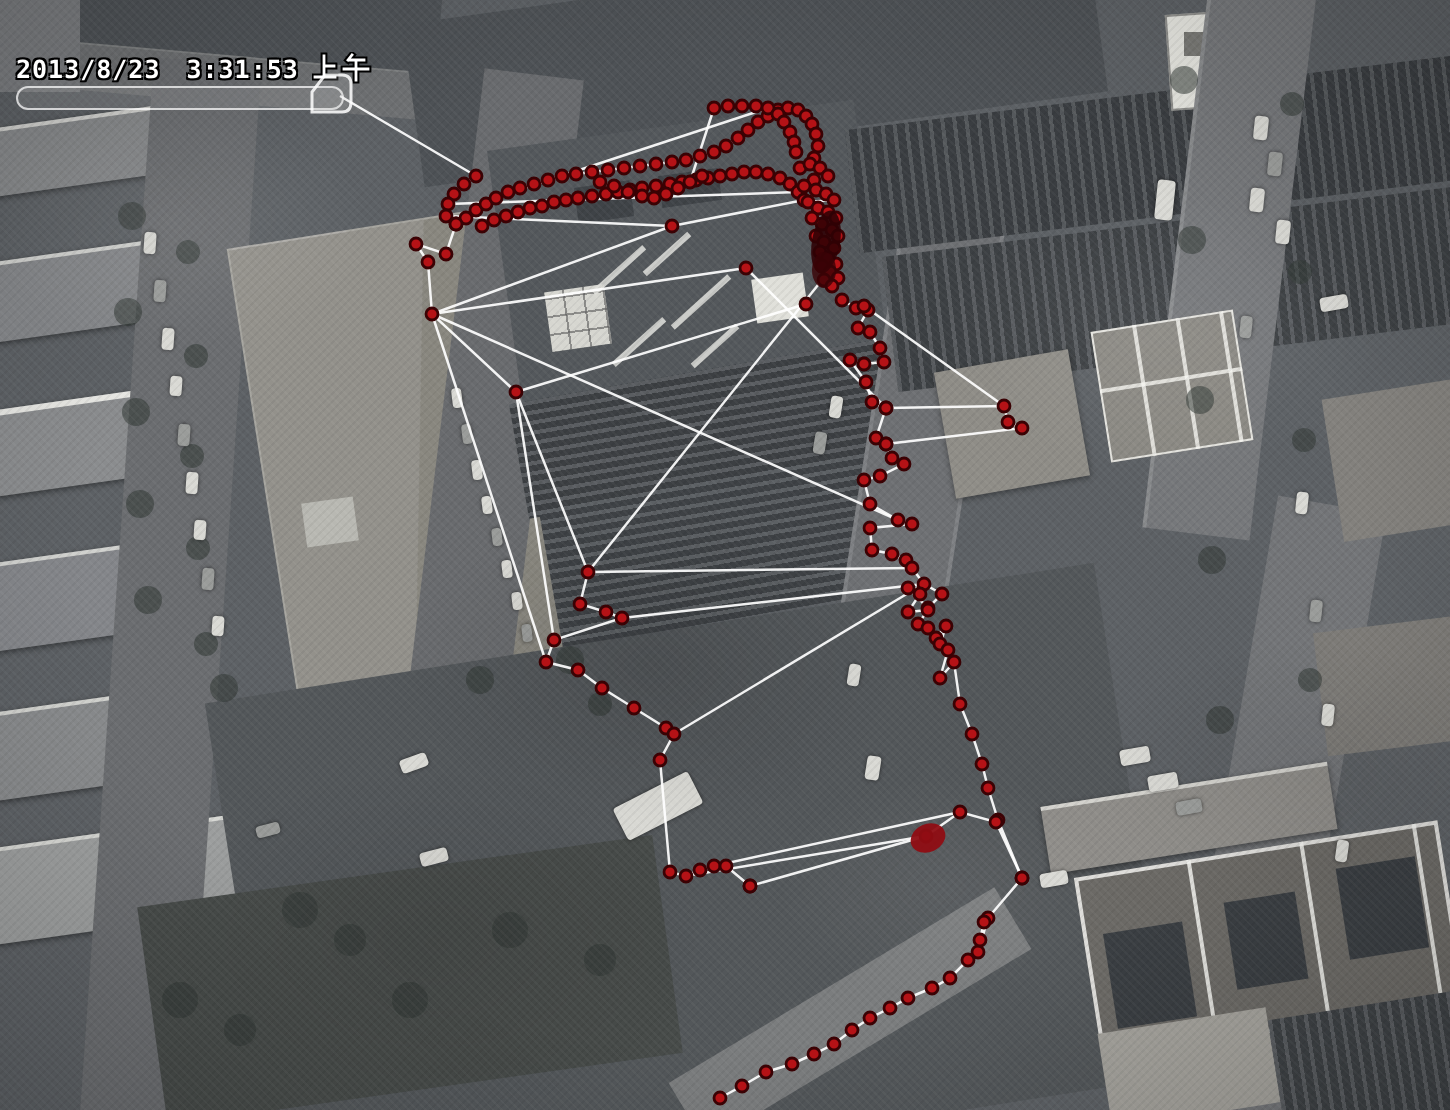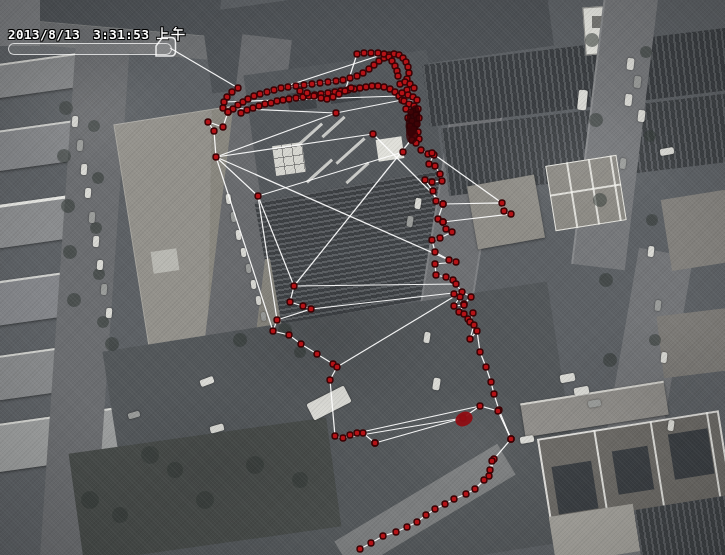--- a/index.html
+++ b/index.html
@@ -430,21 +430,21 @@
         <circle cx="403" cy="152" r="3" fill="#b51216" stroke="#3a0204" stroke-width="1.4"></circle>
         <circle cx="432" cy="153" r="3" fill="#b51216" stroke="#3a0204" stroke-width="1.4"></circle>
       </g>
       <ellipse cx="413" cy="121" rx="7" ry="16" transform="rotate(10 413 121)" fill="#2e0104" opacity="0.88"></ellipse>
       <ellipse cx="412" cy="135" rx="6" ry="9" transform="rotate(0 412 135)" fill="#3a0206" opacity="0.8"></ellipse>
       <ellipse cx="464" cy="419" rx="9" ry="7" transform="rotate(-25 464 419)" fill="#8f0d13" opacity="0.95"></ellipse>
     </svg>
 
   <div id="time-control">
     <div id="timestamp">
-      <span class="t1">2013/8/13</span><span class="t2">3:31:53</span><svg id="meridiem-svg" width="30" height="16" viewBox="0 0 30 16">
+      <span class="t1">2013/8/23</span><span class="t2">3:31:53</span><svg id="meridiem-svg" width="30" height="16" viewBox="0 0 30 16">
         <g fill="none" stroke="#000" stroke-width="3.4" stroke-linecap="square">
           <path d="M6 2 V12 M6.5 7 H11 M1.5 12.5 H11.5"></path>
           <path d="M20 1.5 L18 4 M18.5 4 H26 M16 8.5 H28 M22 4 V14"></path>
         </g>
         <g fill="none" stroke="#fff" stroke-width="1.4" stroke-linecap="square">
           <path d="M6 2 V12 M6.5 7 H11 M1.5 12.5 H11.5"></path>
           <path d="M20 1.5 L18 4 M18.5 4 H26 M16 8.5 H28 M22 4 V14"></path>
         </g>
       </svg>
     </div>

